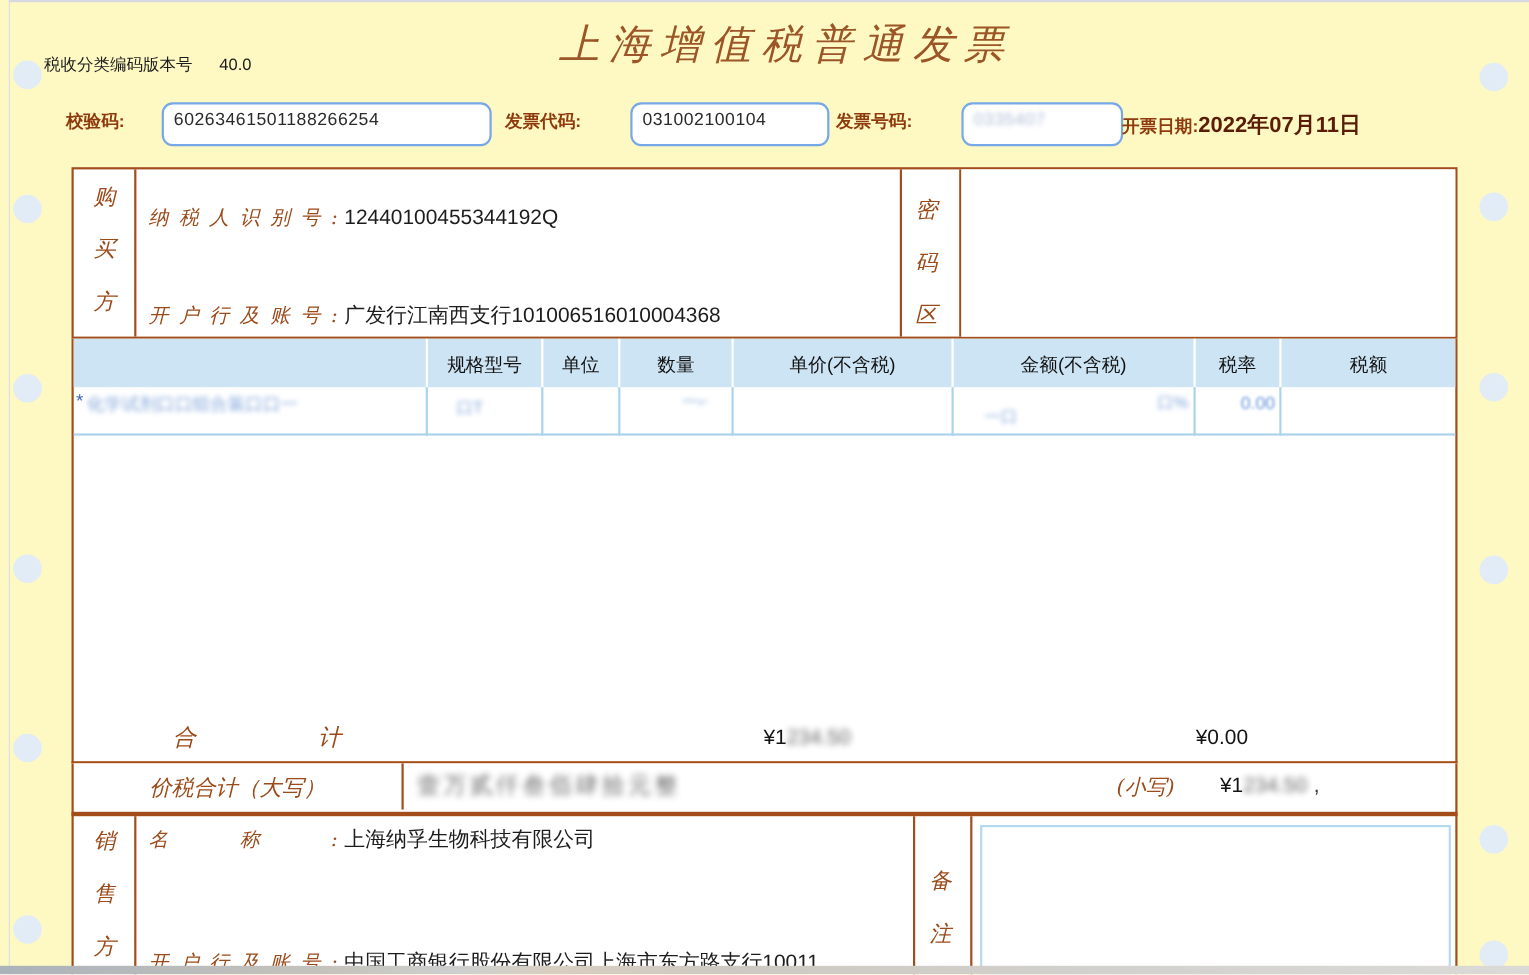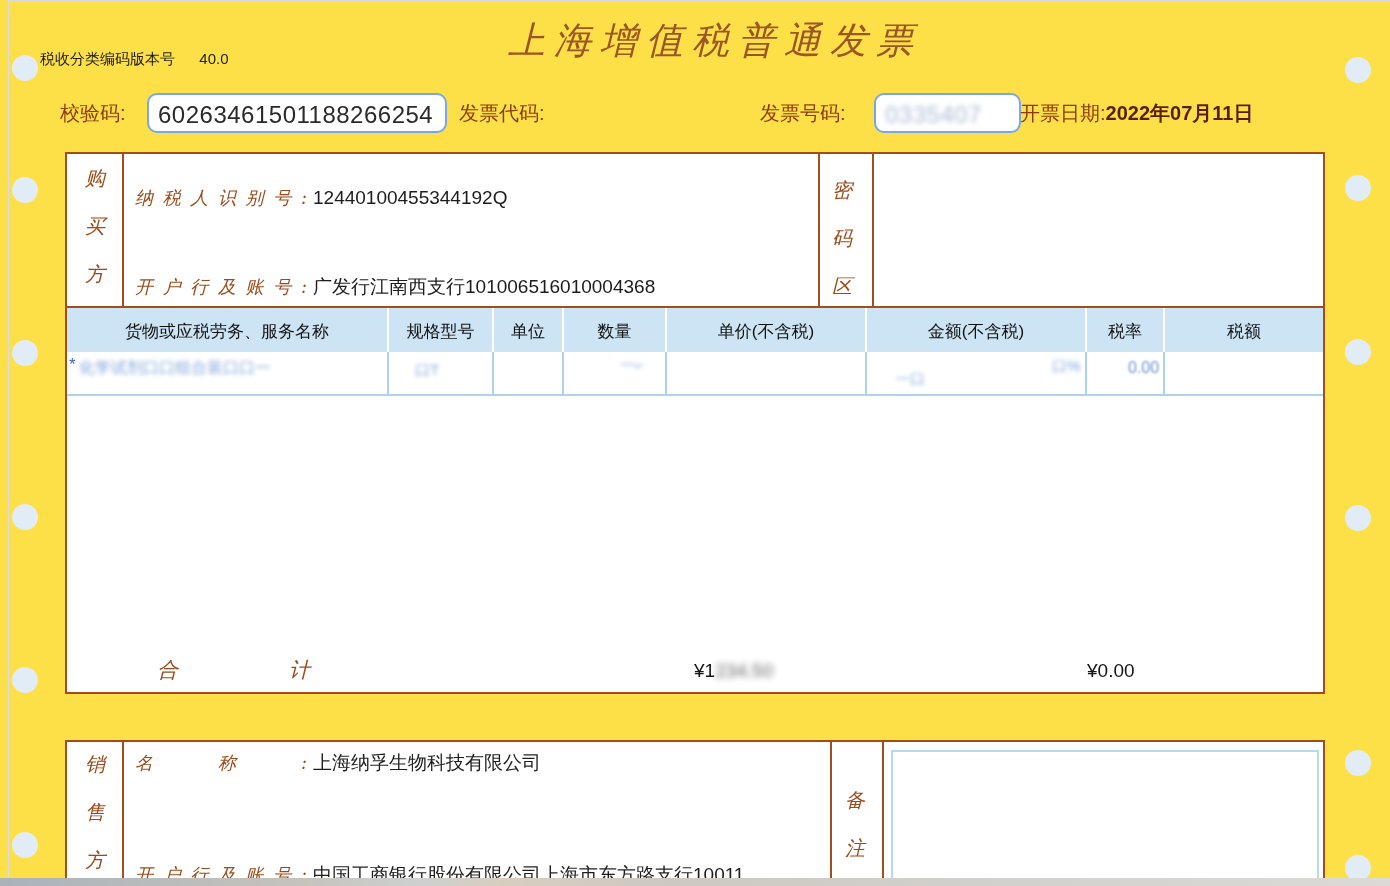--- a/index.html
+++ b/index.html
@@ -1,27 +1,27 @@
 <!DOCTYPE html>
 <html><head>
 <meta charset="utf-8">
 <style>
   html,body{margin:0;padding:0;background:#fff;}
-  .canvas{position:relative;width:1390px;height:886px;background:#fde047;overflow:hidden;
+  .canvas{position:relative;width:1390px;height:886px;background:#fef9c3;overflow:hidden;
           font-family:"Liberation Sans",sans-serif;}
   .r{position:absolute;}
   .edge-top{left:8px;top:0;width:1382px;height:2px;background:#d8d8e2;}
   .edge-left{left:8px;top:0;width:1px;height:886px;background:#dcdce6;}
   .hole{width:26px;height:26px;border-radius:50%;background:#e2ecf7;}
   .meta{color:#1c1c1c;font-size:15px;}
   .title{font-family:"DejaVu Serif",serif;font-style:italic;font-size:37px;color:#9c5526;
          letter-spacing:9px;white-space:nowrap;}
-  .blabel{color:#8e3a0c;font-weight:normal;font-size:20px;white-space:nowrap;}
+  .blabel{color:#8e3a0c;font-weight:bold;font-size:16px;white-space:nowrap;}
   .box{height:40px;border:2px solid #76a7e9;border-radius:10px;background:#fff;box-sizing:border-box;}
-  .boxval{display:block;padding:6px 15px 0 9px;font-size:24px;color:#2a2a2a;letter-spacing:.5px;white-space:nowrap;}
+  .boxval{display:block;padding:6px 15px 0 9px;font-size:16px;color:#2a2a2a;letter-spacing:.5px;white-space:nowrap;}
   .dateval{color:#5a1d08;font-weight:bold;font-size:20px;}
   .sect{box-sizing:border-box;border:2px solid #a34d1b;background:#fff;}
   .kai{font-family:"DejaVu Serif",serif;font-style:italic;color:#9b4b1a;}
   .vchar{font-size:20px;line-height:20px;}
   .irow{white-space:nowrap;}
   .flabel{display:inline-block;width:172px;margin-right:6px;text-align:justify;text-align-last:justify;
           font-size:18px;}
   .ival{font-size:19px;color:#1c1c1c;}
   .hdrbg{background:#cde4f4;}
   .hcell{font-size:17px;color:#111;text-align:center;}
@@ -65,20 +65,23 @@
   </div>
 
   <div class="r title" style="left:508px;top:16px">上海增值税普通发票</div>
 
   <div class="r blabel" style="left:60px;top:100px">校验码:</div>
   <div class="r box" style="left:147px;top:93px;width:300px">
     <span class="boxval">60263461501188266254</span>
   </div>
 
   <div class="r blabel" style="left:459px;top:100px">发票代码:</div>
+  <div class="r box" style="left:573px;top:93px;width:181px">
+    <span class="boxval">031002100104</span>
+  </div>
 
   <div class="r blabel" style="left:760px;top:100px">发票号码:</div>
   <div class="r box" style="left:874px;top:93px;width:147px">
     <span class="boxval smudge-soft">0335407</span>
   </div>
 
   <div class="r" style="left:1020px;top:100px;white-space:nowrap">
     <span class="blabel">开票日期:</span><span class="dateval">2022年07月11日</span>
   </div>
 
@@ -99,21 +102,20 @@
 
     <span class="r kai vchar" style="left:765px;top:26px">密</span>
     <span class="r kai vchar" style="left:765px;top:74px">码</span>
     <span class="r kai vchar" style="left:765px;top:122px">区</span>
     <div class="r" style="left:807px;top:0;width:449px;height:152px;background:#fff"></div>
   </div>
 
   <div class="r sect" style="left:65px;top:308px;width:1260px;height:386px;border-top:none">
 
     <div class="r hdrbg" style="left:0;top:0;width:1256px;height:44px"></div>
-    <span class="r hcell" style="left:0;top:12px;width:320px">货物或应税劳务、服务名称</span>
     <span class="r hcell" style="left:322px;top:12px;width:103px">规格型号</span>
     <span class="r hcell" style="left:427px;top:12px;width:68px">单位</span>
     <span class="r hcell" style="left:497px;top:12px;width:101px">数量</span>
     <span class="r hcell" style="left:600px;top:12px;width:198px">单价(不含税)</span>
     <span class="r hcell" style="left:800px;top:12px;width:218px">金额(不含税)</span>
     <span class="r hcell" style="left:1020px;top:12px;width:76px">税率</span>
     <span class="r hcell" style="left:1098px;top:12px;width:158px">税额</span>
     <div class="r wdiv" style="left:320px;top:0;height:44px"></div>
     <div class="r wdiv" style="left:425px;top:0;height:44px"></div>
     <div class="r wdiv" style="left:495px;top:0;height:44px"></div>
@@ -142,20 +144,29 @@
     </div>
 
     <span class="r kai" style="left:90px;top:348px;font-size:21px">合</span>
     <span class="r kai" style="left:222px;top:348px;font-size:21px">计</span>
     <span class="r amt" style="left:627px;top:352px">
       <span>¥1</span><span class="smudge-dark">234.50</span>
     </span>
     <span class="r amt" style="left:1020px;top:352px;width:190px;text-align:left">¥0.00</span>
   </div>
 
+  <div class="r sect" style="left:65px;top:694px;width:1260px;height:46px;border-top:none">
+    <span class="r kai" style="left:0;top:9px;width:298px;text-align:center;font-size:20px">价税合计（大写）</span>
+    <div class="r browndiv" style="left:298px;top:0;height:42px"></div>
+    <span class="r smudge-dark" style="left:312px;top:6px;font-size:21px;letter-spacing:3px">壹万贰仟叁佰肆拾元整</span>
+    <span class="r kai" style="left:948px;top:9px;font-size:19px">(小写)</span>
+    <span class="r amt" style="left:1042px;top:10px">
+      <span>¥1</span><span class="smudge-dark">234.50</span><span style="margin-left:6px;color:#333">,</span>
+    </span>
+  </div>
 
   <div class="r sect" style="left:65px;top:740px;width:1260px;height:146px;border-bottom:none">
     <div class="r browndiv" style="left:55px;top:0;height:146px"></div>
     <div class="r browndiv" style="left:763px;top:0;height:146px"></div>
     <div class="r browndiv" style="left:815px;top:0;height:146px"></div>
     <span class="r kai vchar" style="left:18px;top:12px">销</span>
     <span class="r kai vchar" style="left:18px;top:60px">售</span>
     <span class="r kai vchar" style="left:18px;top:108px">方</span>
 
     <div class="r irow" style="left:68px;top:8px">

